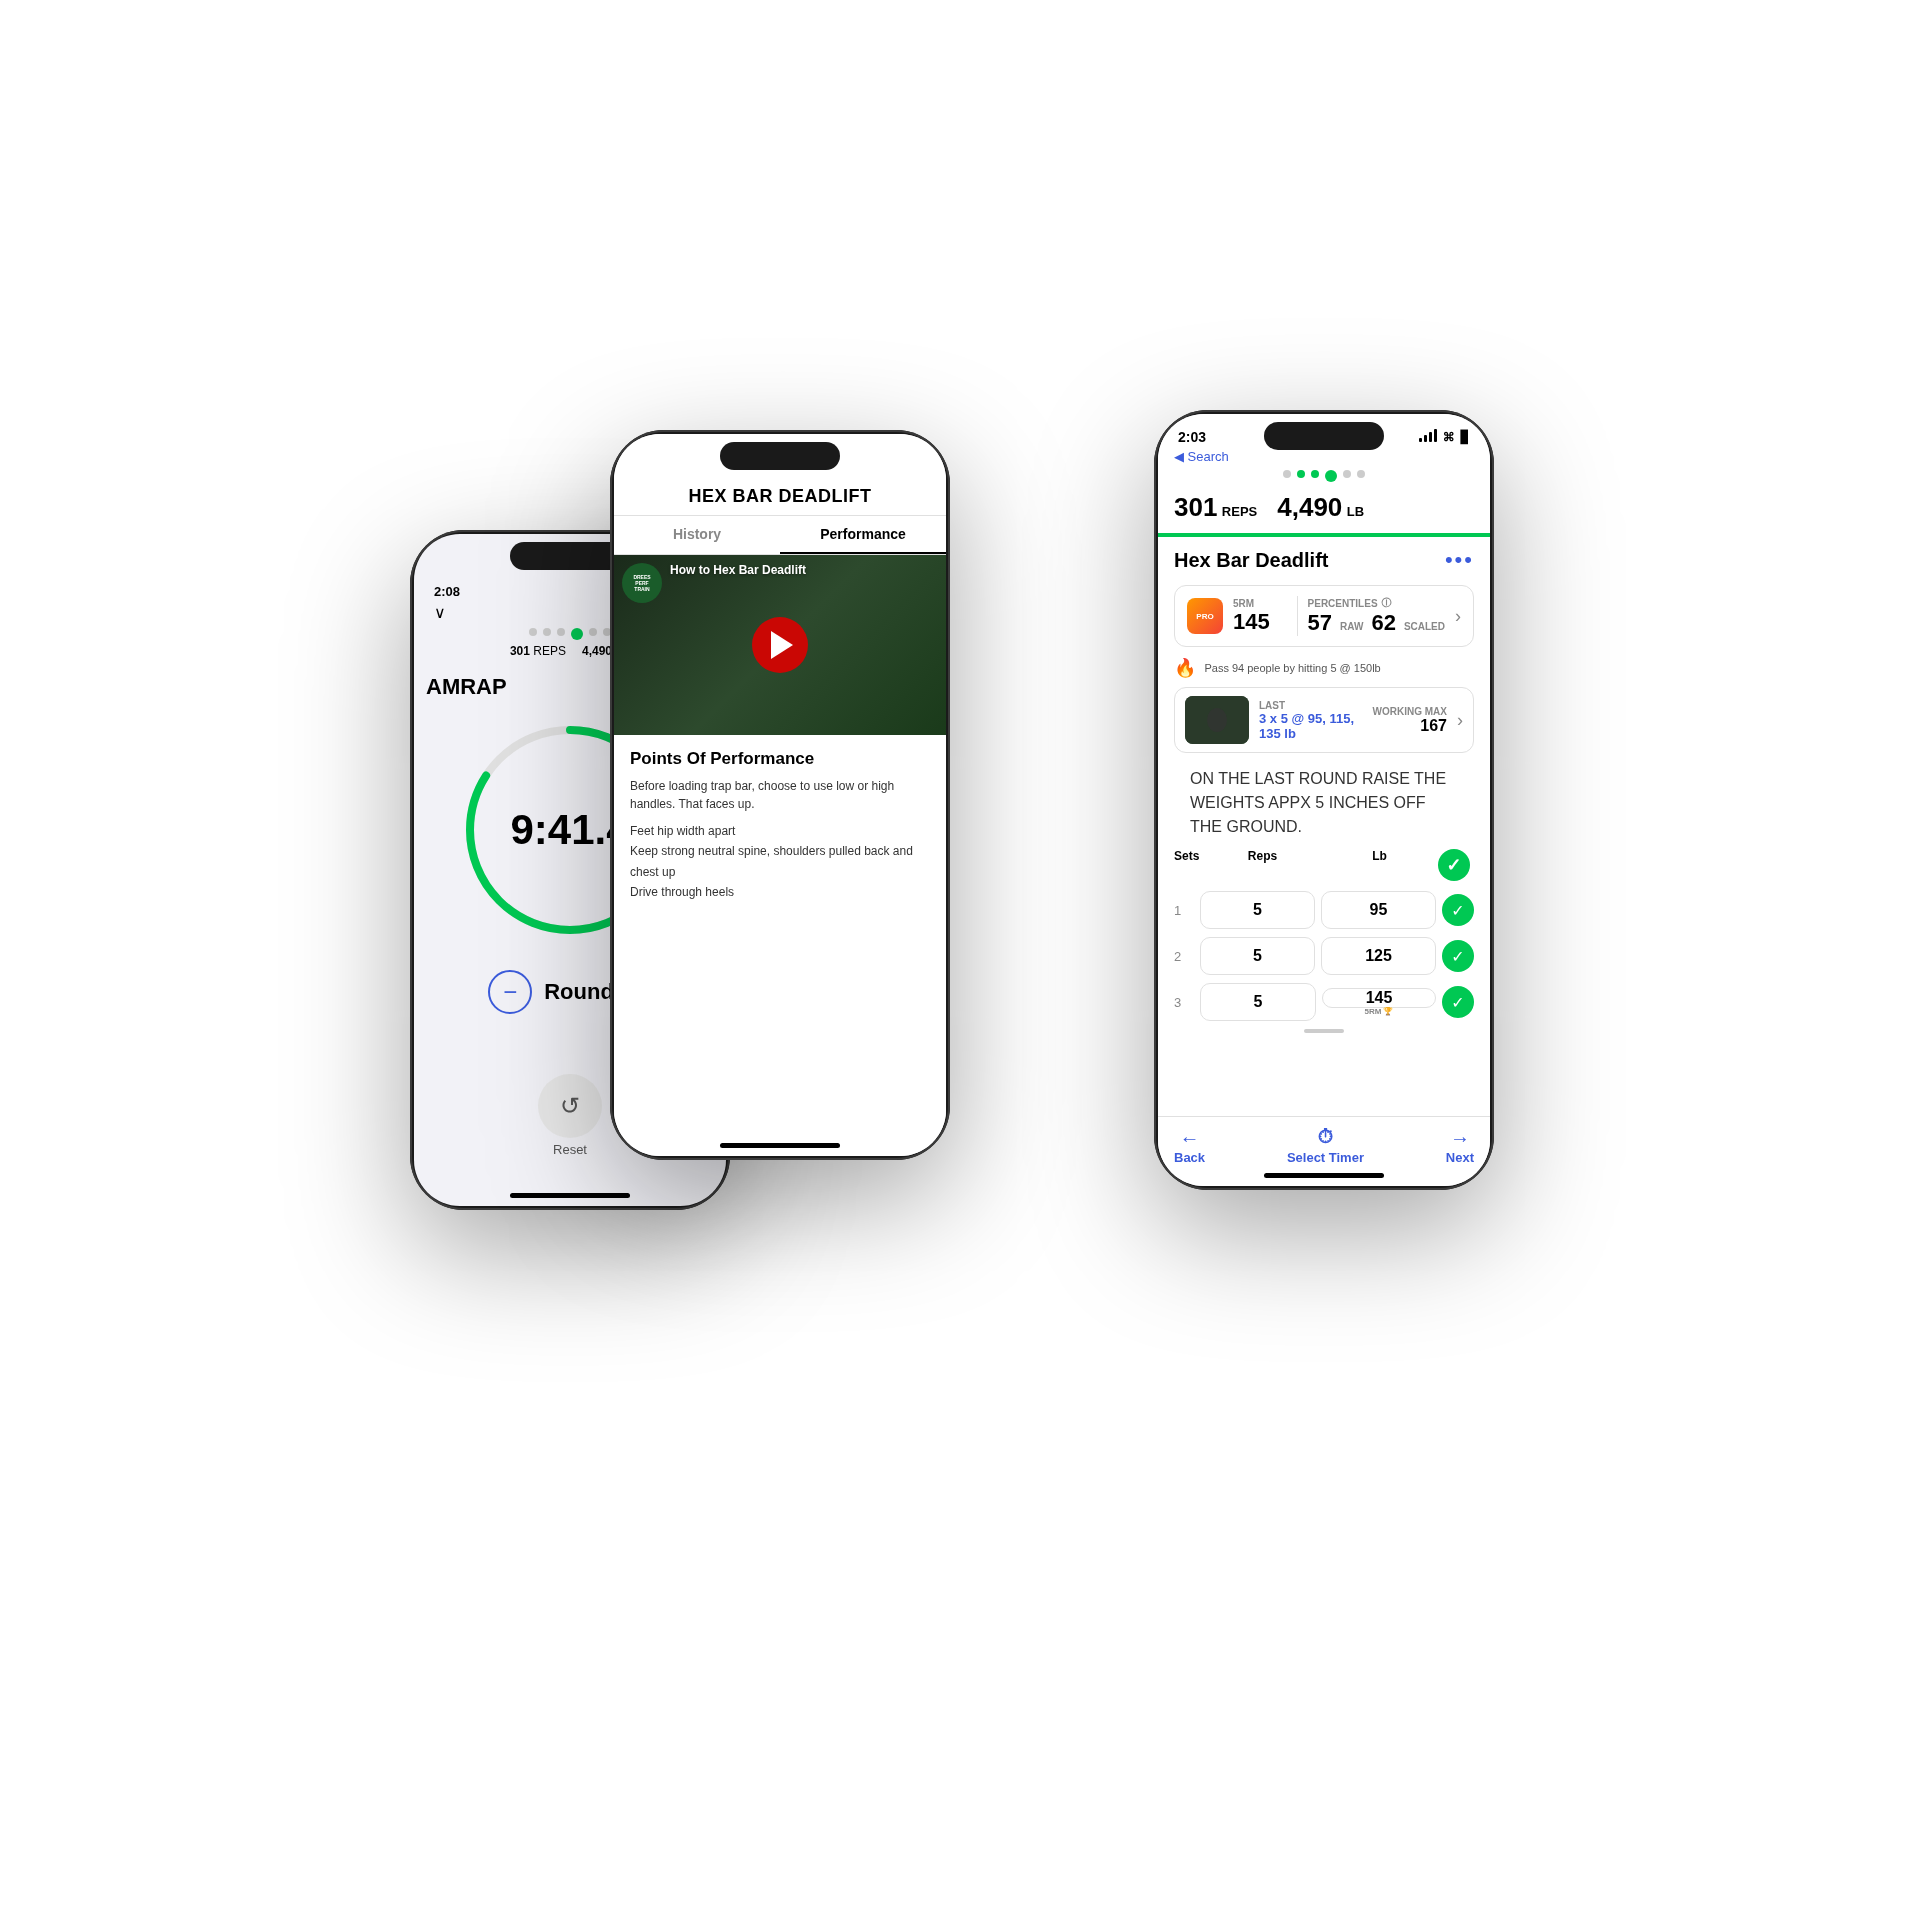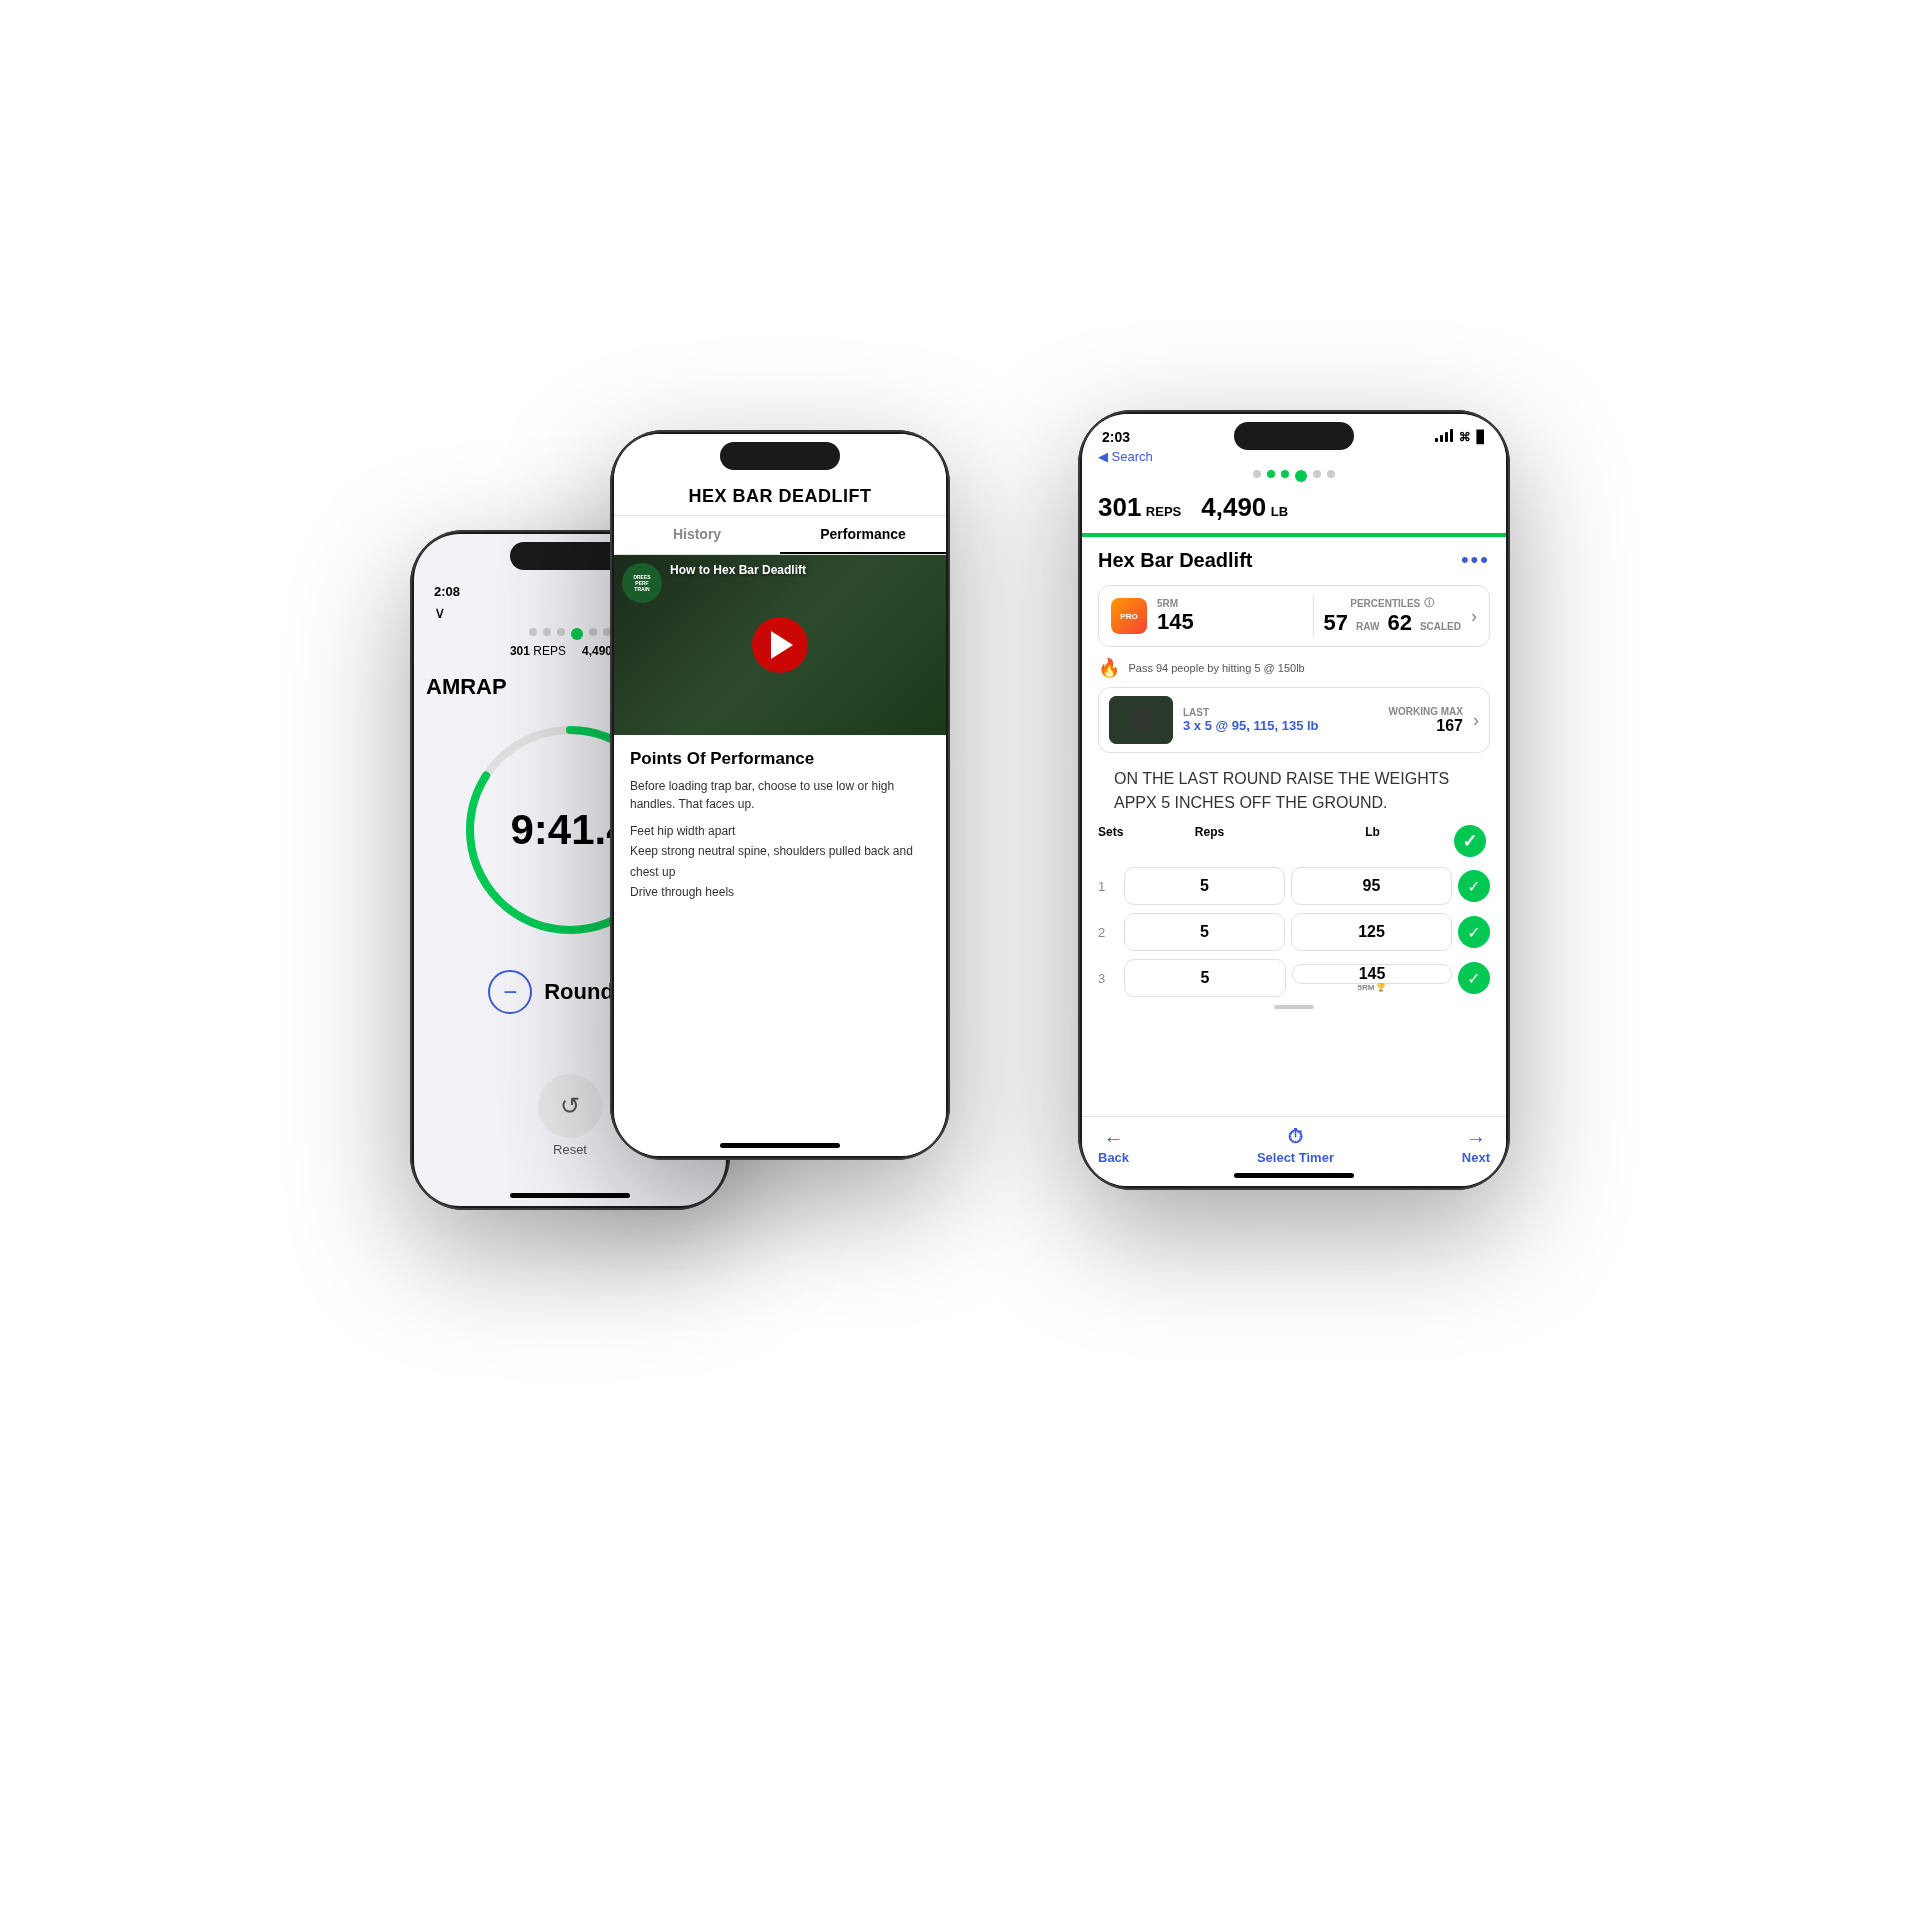--- a/index.html
+++ b/index.html
@@ -66,23 +66,23 @@
       width: 340px;
       height: 730px;
       z-index: 2;
     }
     .phone-mid .phone-inner {
       top: 4px; left: 4px; right: 4px; bottom: 4px;
     }
 
     
     .phone-right {
-      right: 0;
+      right: 16px;
       top: 0;
-      width: 432px;
+      width: 340px;
       height: 780px;
       z-index: 3;
     }
     .phone-right .phone-inner {
       top: 4px; left: 4px; right: 4px; bottom: 4px;
     }
 
     
     .amrap-screen {
       width: 100%;
@@ -407,21 +407,21 @@
       color: #fff;
     }
     .pr-divider {
       width: 1px; height: 40px;
       background: #e0e0e0;
     }
     .pr-data { flex: 1; }
     .pr-label { font-size: 10px; color: #888; font-weight: 600; text-transform: uppercase; }
     .pr-num { font-size: 22px; font-weight: 800; }
     .pr-percentiles { }
-    .pr-perc-label { font-size: 10px; color: #888; font-weight: 600; text-transform: uppercase; display: flex; align-items: center; gap: 4px; justify-content: center; }
+    .pr-perc-label { font-size: 10px; color: #888; font-weight: 600; text-transform: uppercase; display: flex; align-items: center; gap: 4px; }
     .pr-perc-values { display: flex; gap: 8px; align-items: baseline; font-size: 22px; font-weight: 800; }
     .pr-perc-sub { font-size: 10px; color: #888; font-weight: 600; }
     .pr-arrow { font-size: 18px; color: #888; }
     .pass-row {
       margin: 0 16px 8px;
       display: flex;
       align-items: center;
       gap: 8px;
       font-size: 11px;
       color: #555;

